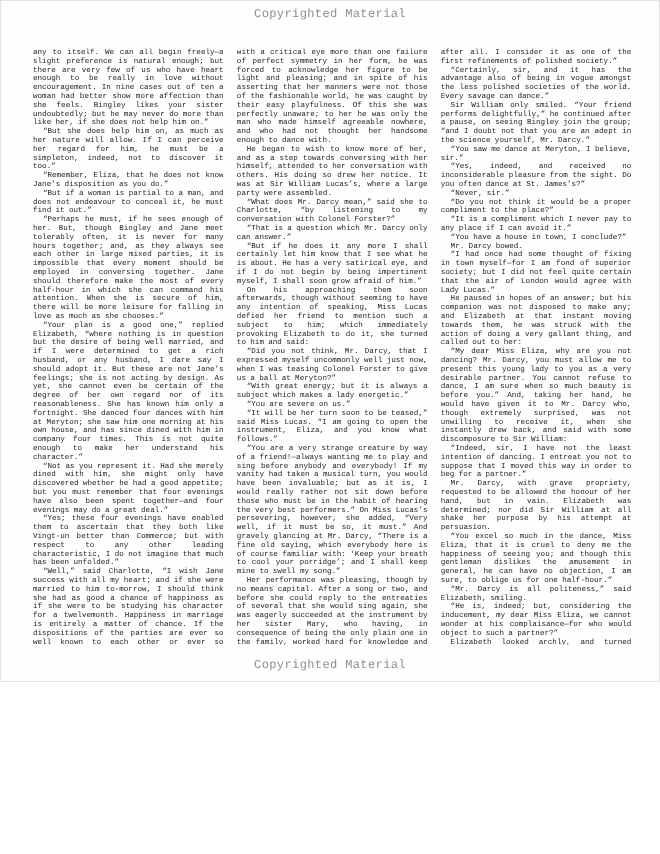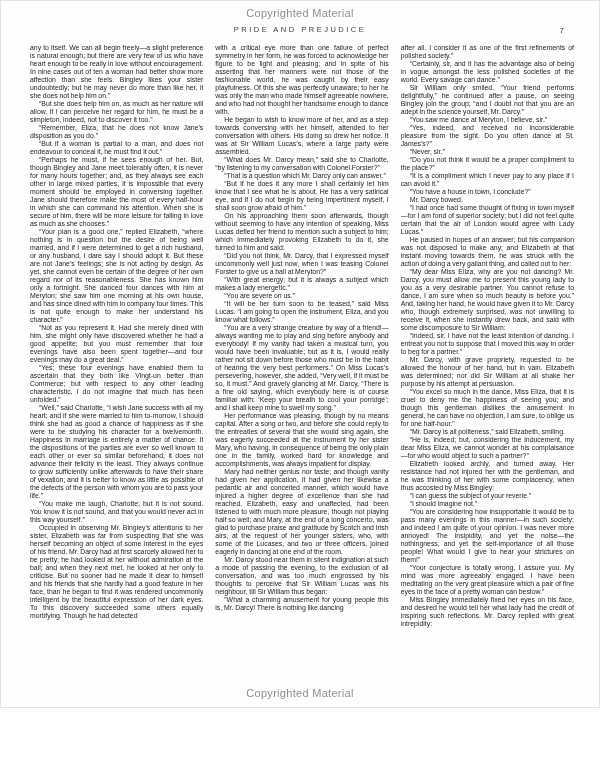--- a/index.html
+++ b/index.html
@@ -1,24 +1,24 @@
 <!DOCTYPE html>
 <html lang="en"><head>
 <meta charset="utf-8">
 <style>
   html, body { margin: 0; padding: 0; background: #ffffff; }
   .page {
     position: relative;
     width: 600px;
-    height: 708px;
+    height: 620px;
     box-sizing: border-box;
     background: #fefefe;
     box-shadow: inset 0 0 0 1px #e2e2e2;
     overflow: hidden;
-    font-family: Liberation Sans, sans-serif;
+    font-family: Liberation Mono, monospace;
     color: #1c1c1c;
   }
   .watermark {
     position: absolute;
     left: 0;
     width: 100%;
     text-align: center;
     font-size: 11px;
     color: #8f8f8f;
     letter-spacing: 0.3px;
@@ -70,24 +70,20 @@
   .column p { margin: 0; text-indent: 9px; }
   .column p:first-child { text-indent: 0; }
 </style>
 </head>
 <body>
 
 <div class="page">
 
   <div class="watermark watermark-top">Copyrighted Material</div>
 
-  <div class="header-row">
-    <span class="running-header">PRIDE AND PREJUDICE</span>
-    <span class="page-number">7</span>
-  </div>
 
   <div class="columns">
     <div class="column">
         <p>any to itself. We can all begin freely—a slight preference is natural enough; but there are very few of us who have heart enough to be really in love without encouragement. In nine cases out of ten a woman had better show more affection than she feels. Bingley likes your sister undoubtedly; but he may never do more than like her, if she does not help him on.”</p>
         <p>“But she does help him on, as much as her nature will allow. If I can perceive her regard for him, he must be a simpleton, indeed, not to discover it too.”</p>
         <p>“Remember, Eliza, that he does not know Jane’s disposition as you do.”</p>
         <p>“But if a woman is partial to a man, and does not endeavour to conceal it, he must find it out.”</p>
         <p>“Perhaps he must, if he sees enough of her. But, though Bingley and Jane meet tolerably often, it is never for many hours together; and, as they always see each other in large mixed parties, it is impossible that every moment should be employed in conversing together. Jane should therefore make the most of every half-hour in which she can command his attention. When she is secure of him, there will be more leisure for falling in love as much as she chooses.”</p>
         <p>“Your plan is a good one,” replied Elizabeth, “where nothing is in question but the desire of being well married, and if I were determined to get a rich husband, or any husband, I dare say I should adopt it. But these are not Jane’s feelings; she is not acting by design. As yet, she cannot even be certain of the degree of her own regard nor of its reasonableness. She has known him only a fortnight. She danced four dances with him at Meryton; she saw him one morning at his own house, and has since dined with him in company four times. This is not quite enough to make her understand his character.”</p>
         <p>“Not as you represent it. Had she merely dined with him, she might only have discovered whether he had a good appetite; but you must remember that four evenings have also been spent together—and four evenings may do a great deal.”</p>

